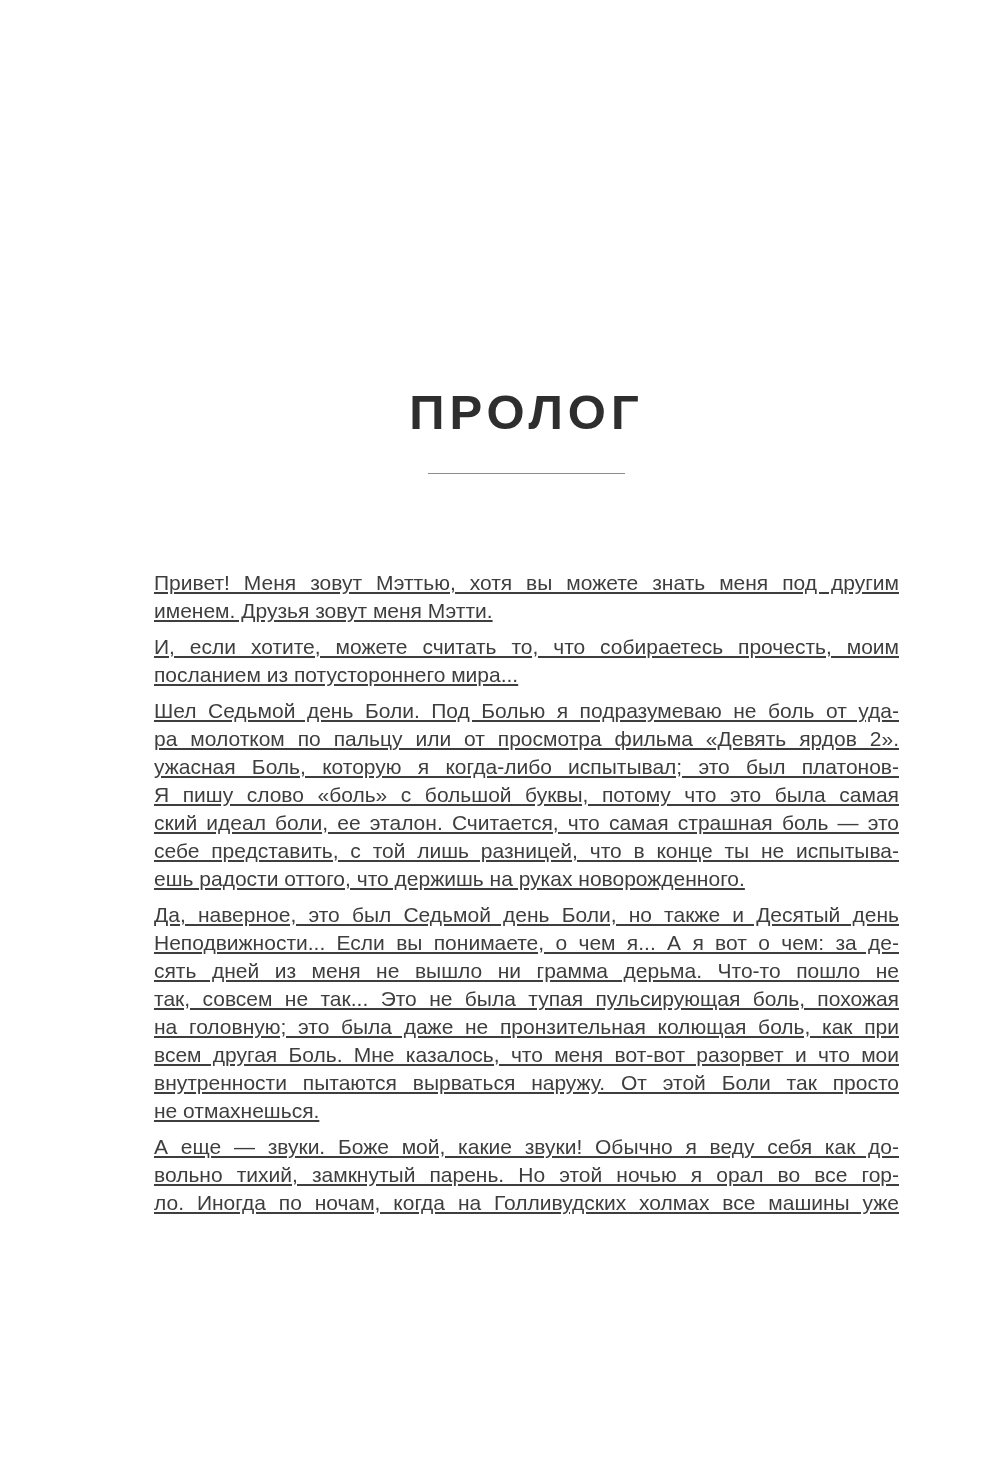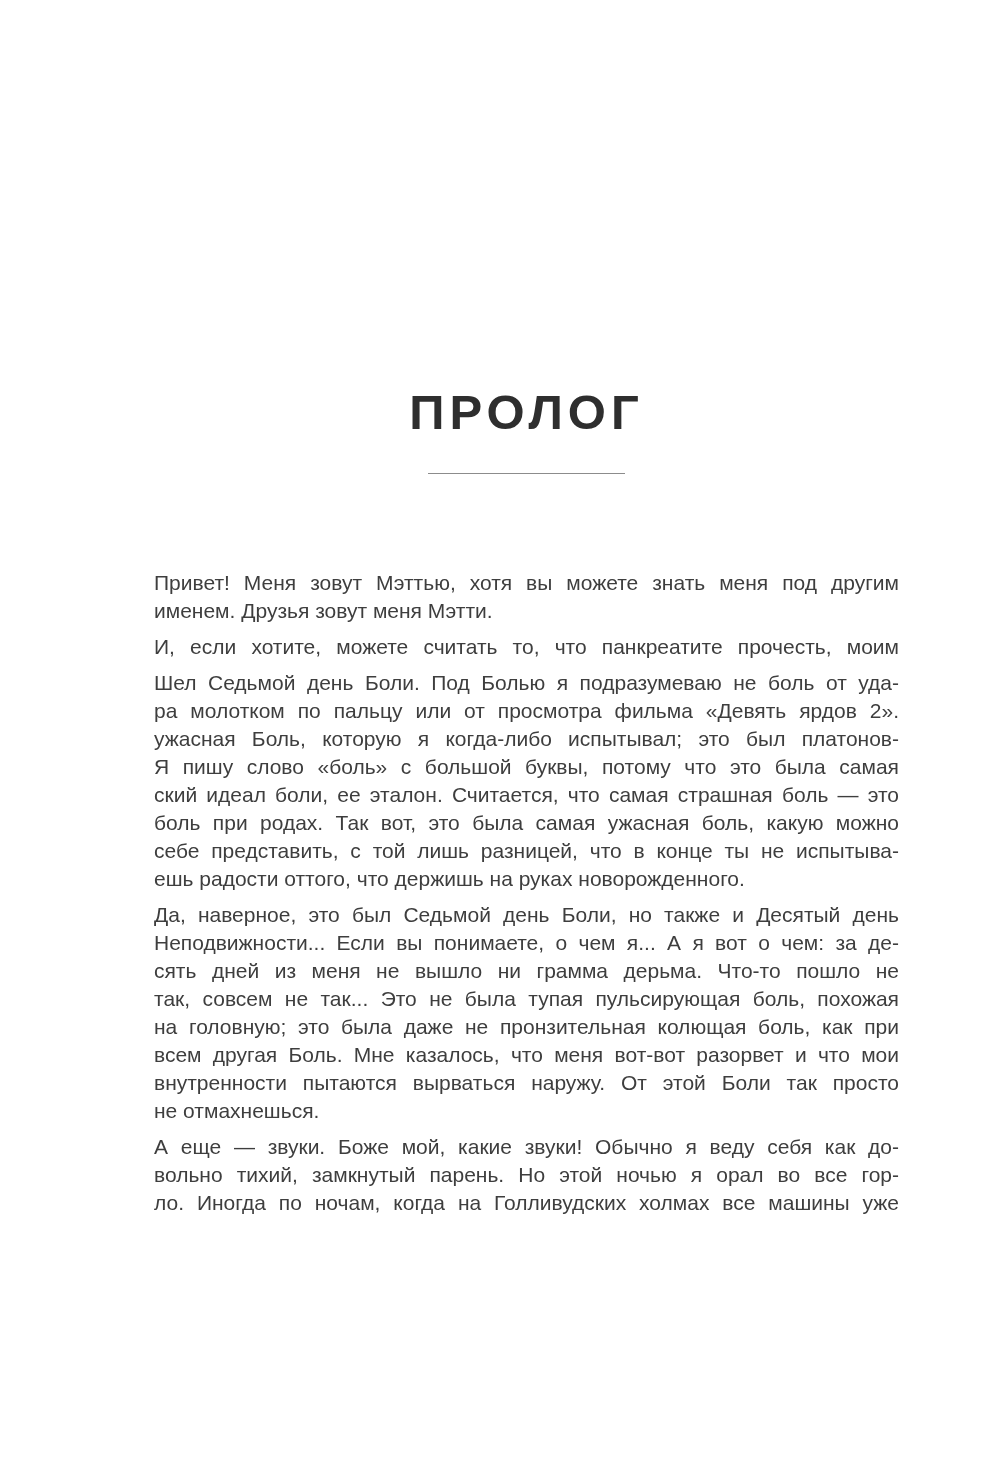--- a/index.html
+++ b/index.html
@@ -39,46 +39,47 @@
     font-weight: 300;
     line-height: 28px;
     color: #3e3e3e;
   }
   .paragraph { margin: 0 0 8px 0; }
   .paragraph:last-child { margin-bottom: 0; }
   .line {
     text-align: justify;
     text-align-last: justify;
     white-space: normal;
+    text-decoration: underline;
   }
   .line.last {
     text-align-last: left;
   }
 </style>
 </head>
 <body>
 
 <div class="page">
   <h1 class="title">ПРОЛОГ</h1>
   <div class="divider"></div>
   <div class="body-text">
       <div class="paragraph">
         <div class="line">Привет! Меня зовут Мэттью, хотя вы можете знать меня под другим</div>
         <div class="line last">именем. Друзья зовут меня Мэтти.</div>
       </div>
       <div class="paragraph">
-        <div class="line">И, если хотите, можете считать то, что панкреатите прочесть, моим</div>
+        <div class="line">И, если хотите, можете считать то, что собираетесь прочесть, моим</div>
+        <div class="line last">посланием из потустороннего мира...</div>
       </div>
       <div class="paragraph">
         <div class="line">Шел Седьмой день Боли. Под Болью я подразумеваю не боль от уда-</div>
         <div class="line">ра молотком по пальцу или от просмотра фильма «Девять ярдов 2».</div>
         <div class="line">ужасная Боль, которую я когда-либо испытывал; это был платонов-</div>
         <div class="line">Я пишу слово «боль» с большой буквы, потому что это была самая</div>
         <div class="line">ский идеал боли, ее эталон. Считается, что самая страшная боль — это</div>
-        <div class="line">боль при родах. Так вот, это была самая ужасная боль, какую можно</div>
         <div class="line">себе представить, с той лишь разницей, что в конце ты не испытыва-</div>
         <div class="line last">ешь радости оттого, что держишь на руках новорожденного.</div>
       </div>
       <div class="paragraph">
         <div class="line">Да, наверное, это был Седьмой день Боли, но также и Десятый день</div>
         <div class="line">Неподвижности... Если вы понимаете, о чем я... А я вот о чем: за де-</div>
         <div class="line">сять дней из меня не вышло ни грамма дерьма. Что-то пошло не</div>
         <div class="line">так, совсем не так... Это не была тупая пульсирующая боль, похожая</div>
         <div class="line">на головную; это была даже не пронзительная колющая боль, как при</div>
         <div class="line">всем другая Боль. Мне казалось, что меня вот-вот разорвет и что мои</div>

